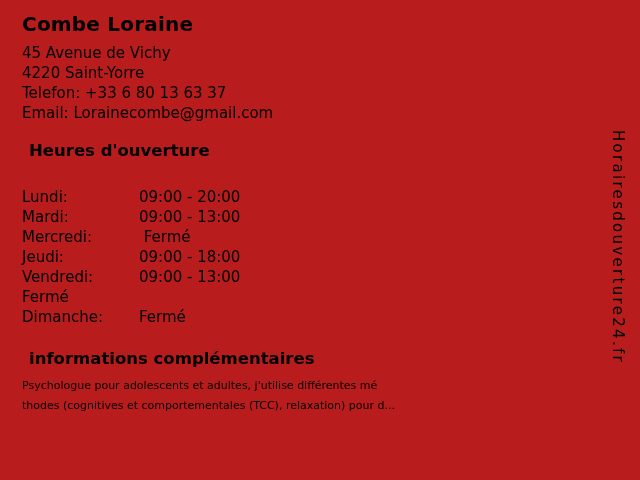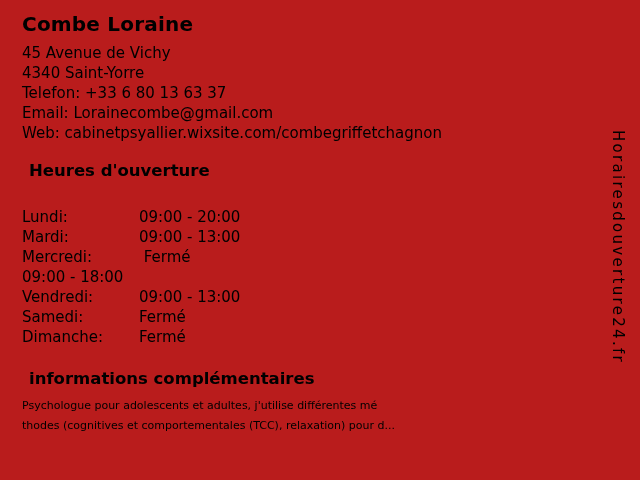--- a/index.html
+++ b/index.html
@@ -85,50 +85,49 @@
 </head>
 <body>
 
 <div class="page">
   <div class="content">
 
     <h1 class="title">Combe Loraine</h1>
 
     <div class="contact">
       <div class="line">45 Avenue de Vichy</div>
-      <div class="line">4340 Saint-Yorre</div>
+      <div class="line">4220 Saint-Yorre</div>
       <div class="line">Telefon: +33 6 80 13 63 37</div>
       <div class="line">Email: Lorainecombe@gmail.com</div>
-      <div class="line">Web: cabinetpsyallier.wixsite.com/combegriffetchagnon</div>
     </div>
 
     <h2 class="section-heading hours-heading">Heures d'ouverture</h2>
 
     <div class="hours-table">
       <div class="hours-row">
         <div class="hours-day">Lundi:</div>
         <div class="hours-value">09:00 - 20:00</div>
       </div>
       <div class="hours-row">
         <div class="hours-day">Mardi:</div>
         <div class="hours-value">09:00 - 13:00</div>
       </div>
       <div class="hours-row">
         <div class="hours-day">Mercredi:</div>
         <div class="hours-value"> Fermé</div>
       </div>
       <div class="hours-row">
+        <div class="hours-day">Jeudi:</div>
         <div class="hours-value">09:00 - 18:00</div>
       </div>
       <div class="hours-row">
         <div class="hours-day">Vendredi:</div>
         <div class="hours-value">09:00 - 13:00</div>
       </div>
       <div class="hours-row">
-        <div class="hours-day">Samedi:</div>
         <div class="hours-value">Fermé</div>
       </div>
       <div class="hours-row">
         <div class="hours-day">Dimanche:</div>
         <div class="hours-value">Fermé</div>
       </div>
     </div>
 
     <h2 class="section-heading info-heading">informations complémentaires</h2>
 

